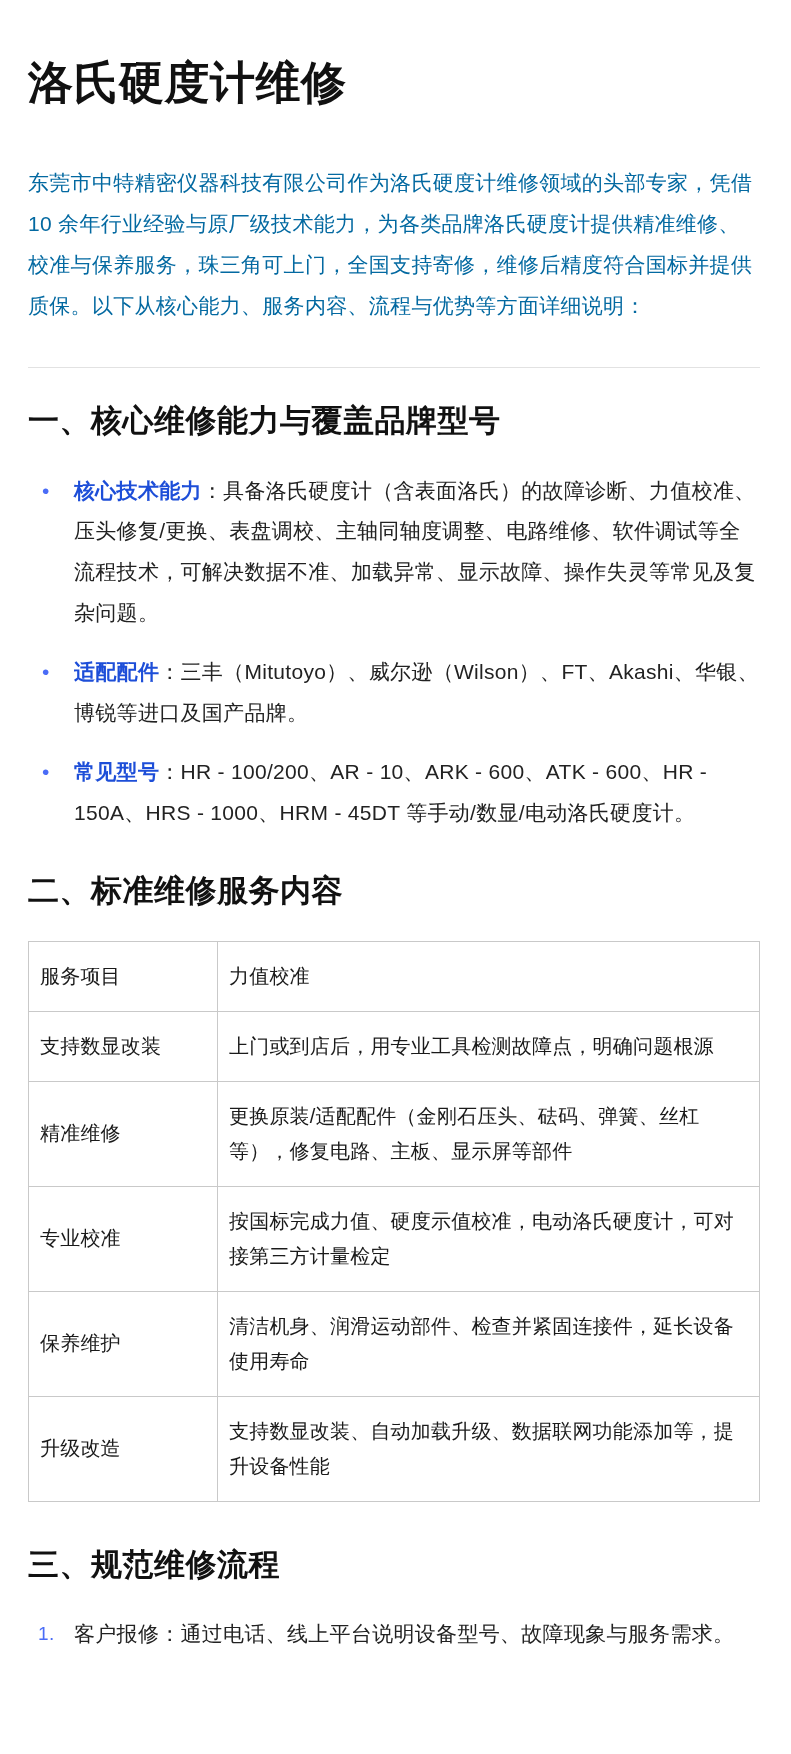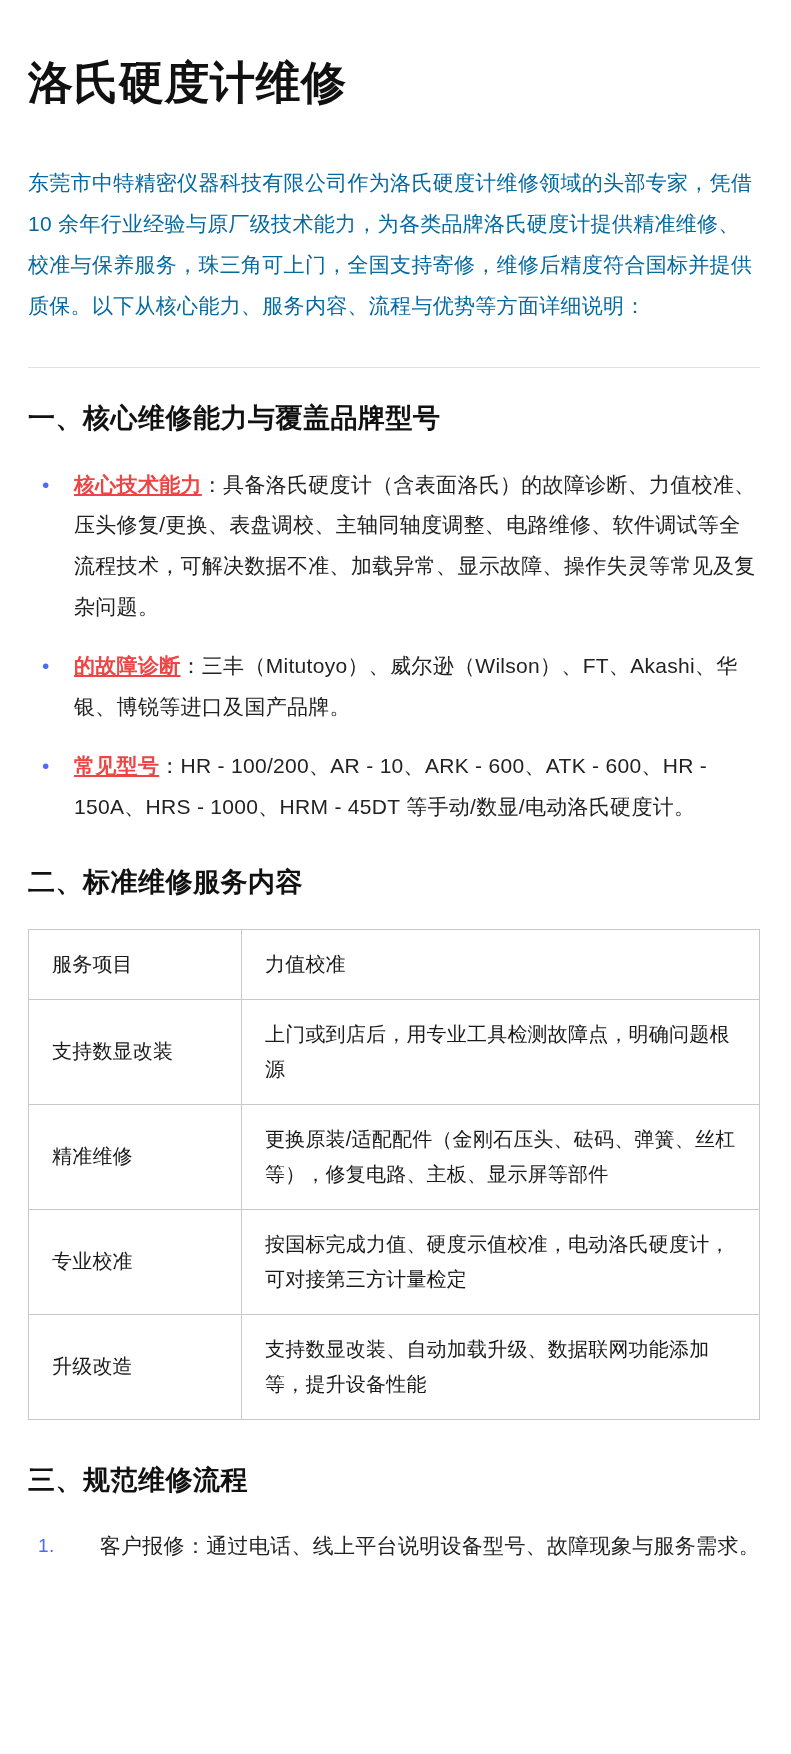--- a/index.html
+++ b/index.html
@@ -35,21 +35,21 @@
     color: #0369a1;
     margin: 0 0 40px 0;
     letter-spacing: 0.3px;
   }
   .divider {
     border: none;
     border-top: 1px solid #e2e2e2;
     margin: 0 0 30px 0;
   }
   h2.section-title {
-    font-size: 27px;
+    font-size: 31px;
     font-weight: bold;
     line-height: 1.5;
     margin: 0 0 26px 0;
     color: #111111;
     letter-spacing: 0.5px;
   }
   .bullet-list {
     list-style: none;
     margin: 0 0 34px 0;
     padding: 0;
@@ -66,47 +66,45 @@
   .bullet-list li .dot {
     position: absolute;
     left: 14px;
     top: 0;
     color: #4a6cf7;
     font-size: 21px;
     line-height: 1.95;
   }
   .bullet-list li b {
     font-weight: bold;
-    color: #ef4444;
-    text-decoration: underline;
+    color: #1d4ed8;
   }
   table.service-table {
     width: 100%;
     border-collapse: collapse;
     margin: 0 0 40px 0;
     table-layout: fixed;
   }
   table.service-table td {
     border: 1px solid #c9c9c9;
-    padding: 17px 23px;
+    padding: 17px 11px;
     font-size: 20px;
     line-height: 1.75;
     vertical-align: middle;
     color: #1a1a1a;
     letter-spacing: 0.2px;
   }
   table.service-table td.col-item {
     width: 166px;
   }
   ol.flow-list {
     list-style: none;
     margin: 0;
     padding: 0;
     counter-reset: flowcounter;
-    text-align: right;
   }
   ol.flow-list li {
     position: relative;
     padding-left: 46px;
     font-size: 21px;
     line-height: 1.95;
     margin-bottom: 16px;
     color: #222222;
     letter-spacing: 0.3px;
     counter-increment: flowcounter;
@@ -134,21 +132,21 @@
 
   <h2 class="section-title">一、核心维修能力与覆盖品牌型号</h2>
 
   <ul class="bullet-list">
     <li>
       <span class="dot">•</span>
       <b>核心技术能力</b><span>：具备洛氏硬度计（含表面洛氏）的故障诊断、力值校准、压头修复/更换、表盘调校、主轴同轴度调整、电路维修、软件调试等全流程技术，可解决数据不准、加载异常、显示故障、操作失灵等常见及复杂问题。</span>
     </li>
     <li>
       <span class="dot">•</span>
-      <b>的故障诊断</b><span>：三丰（Mitutoyo）、威尔逊（Wilson）、FT、Akashi、华银、博锐等进口及国产品牌。</span>
+      <b>适配配件</b><span>：三丰（Mitutoyo）、威尔逊（Wilson）、FT、Akashi、华银、博锐等进口及国产品牌。</span>
     </li>
     <li>
       <span class="dot">•</span>
       <b>常见型号</b><span>：HR - 100/200、AR - 10、ARK - 600、ATK - 600、HR - 150A、HRS - 1000、HRM - 45DT 等手动/数显/电动洛氏硬度计。</span>
     </li>
   </ul>
 
   <h2 class="section-title">二、标准维修服务内容</h2>
 
   <table class="service-table">
@@ -163,20 +161,24 @@
       </tr>
       <tr>
         <td class="col-item">精准维修</td>
         <td>更换原装/适配配件（金刚石压头、砝码、弹簧、丝杠等），修复电路、主板、显示屏等部件</td>
       </tr>
       <tr>
         <td class="col-item">专业校准</td>
         <td>按国标完成力值、硬度示值校准，电动洛氏硬度计，可对接第三方计量检定</td>
       </tr>
       <tr>
+        <td class="col-item">保养维护</td>
+        <td>清洁机身、润滑运动部件、检查并紧固连接件，延长设备使用寿命</td>
+      </tr>
+      <tr>
         <td class="col-item">升级改造</td>
         <td>支持数显改装、自动加载升级、数据联网功能添加等，提升设备性能</td>
       </tr>
     </tbody>
   </table>
 
   <h2 class="section-title">三、规范维修流程</h2>
 
   <ol class="flow-list">
     <li>客户报修：通过电话、线上平台说明设备型号、故障现象与服务需求。</li>

